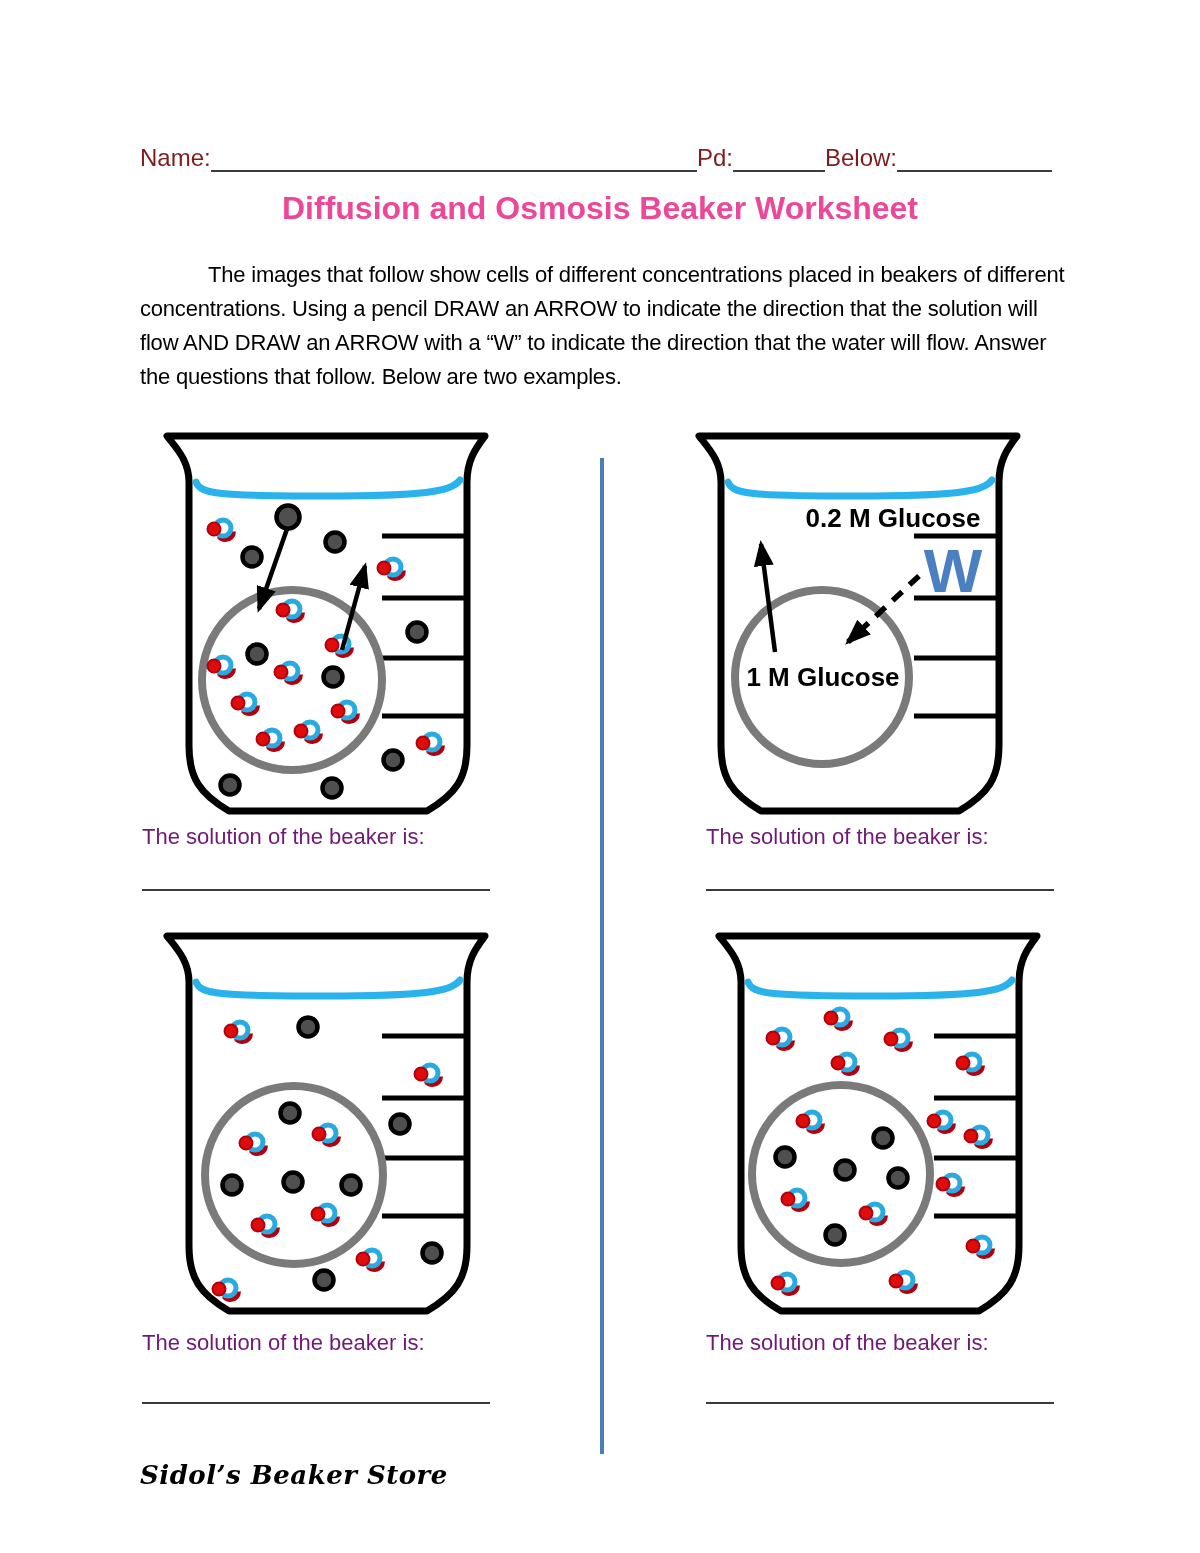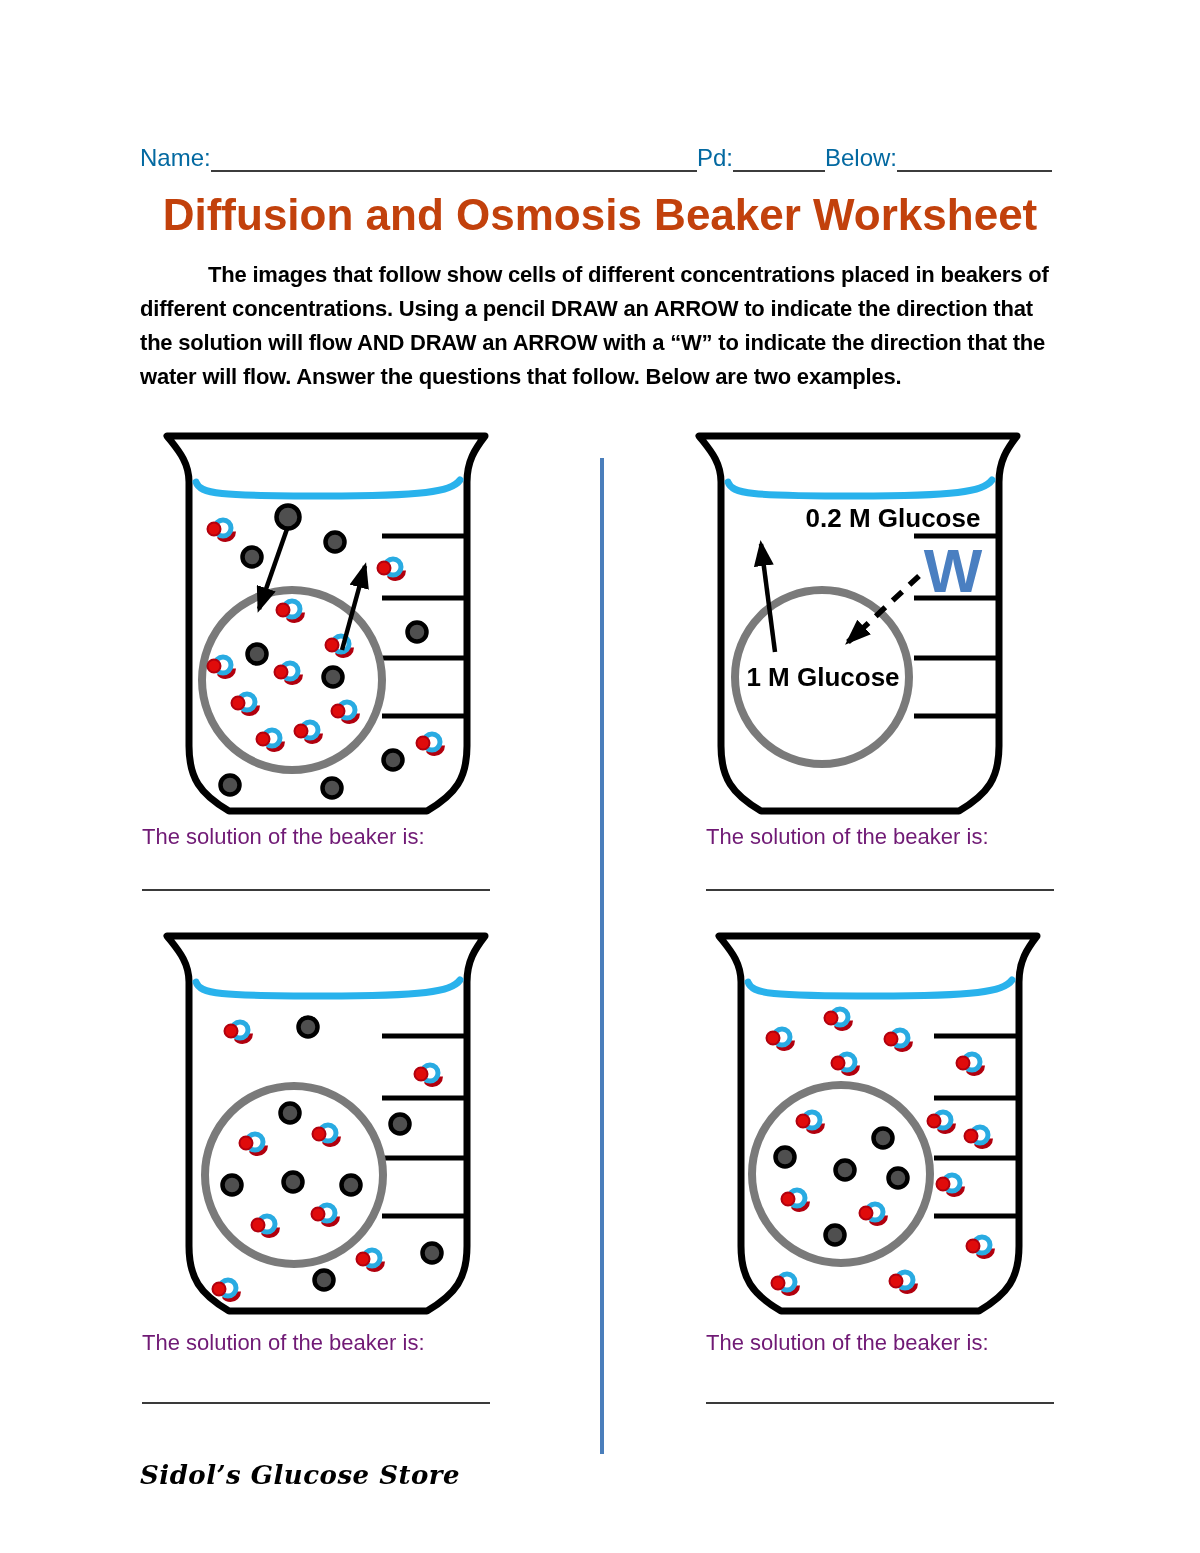--- a/index.html
+++ b/index.html
@@ -9,36 +9,36 @@
     margin:0 auto;
     background:#ffffff;
     font-family:"Liberation Sans",sans-serif;
     color:#000;
     overflow:hidden;
   }
   
   .hdr{
     position:absolute;left:140px;top:144px;width:912px;
     display:flex;align-items:flex-end;
-    font-size:24px;line-height:28px;color:#0369a1;
+    font-size:24px;line-height:28px;color:#7f1d1d;
   }
   .hdr .lbl{white-space:nowrap;}
   .uline{border-bottom:2.5px solid #3c3c3c;height:26px;}
   .u-name{flex:1;}
   .u-pd{width:92px;}
   .u-date{width:155px;}
   
   .title{
     position:absolute;left:0;top:190px;width:1200px;
-    text-align:center;font-size:44px;font-weight:bold;color:#c2410c;
+    text-align:center;font-size:32px;font-weight:bold;color:#ec4899;
   }
   
   .intro{
     position:absolute;left:140px;top:258px;width:925px;
-    font-size:22px;font-weight:bold;line-height:34px;
+    font-size:22px;font-weight:normal;line-height:34px;
     text-indent:68px;letter-spacing:-0.2px;color:#000;
   }
   
   .divider{
     position:absolute;left:600px;top:458px;width:4px;height:996px;
   }
   
   .beaker{position:absolute;width:330px;height:395px;}
   .b-tl{left:163px;top:428px;}
   .b-tr{left:695px;top:428px;}
@@ -343,15 +343,15 @@
   <div class="sol sol-tl">The solution of the beaker is:</div>
   <div class="sol sol-tr">The solution of the beaker is:</div>
   <div class="sol sol-bl">The solution of the beaker is:</div>
   <div class="sol sol-br">The solution of the beaker is:</div>
 
   <div class="blank bl-tl"></div>
   <div class="blank bl-tr"></div>
   <div class="blank bl-bl"></div>
   <div class="blank bl-br"></div>
 
-  <div class="footer">Sidol’s Glucose Store</div>
+  <div class="footer">Sidol’s Beaker Store</div>
 
 </div>
 
 </body></html>

